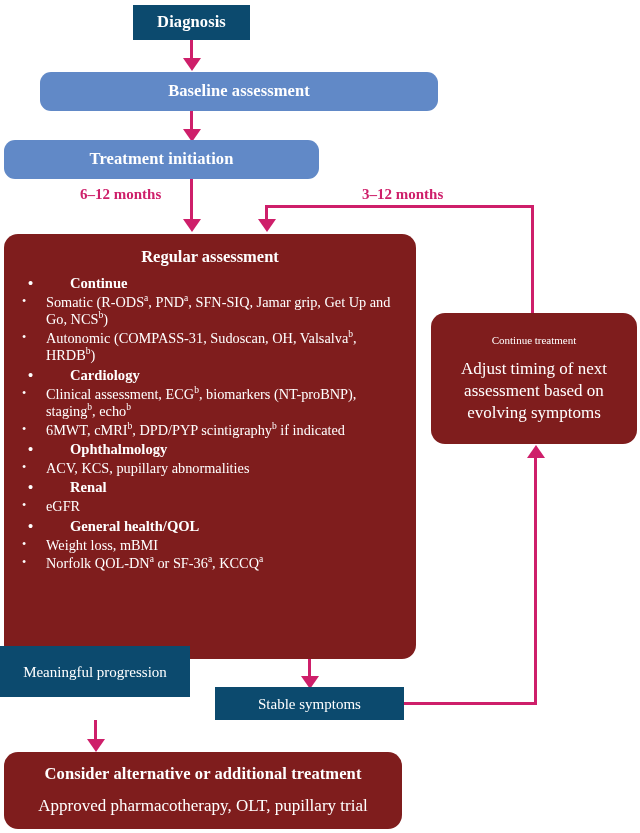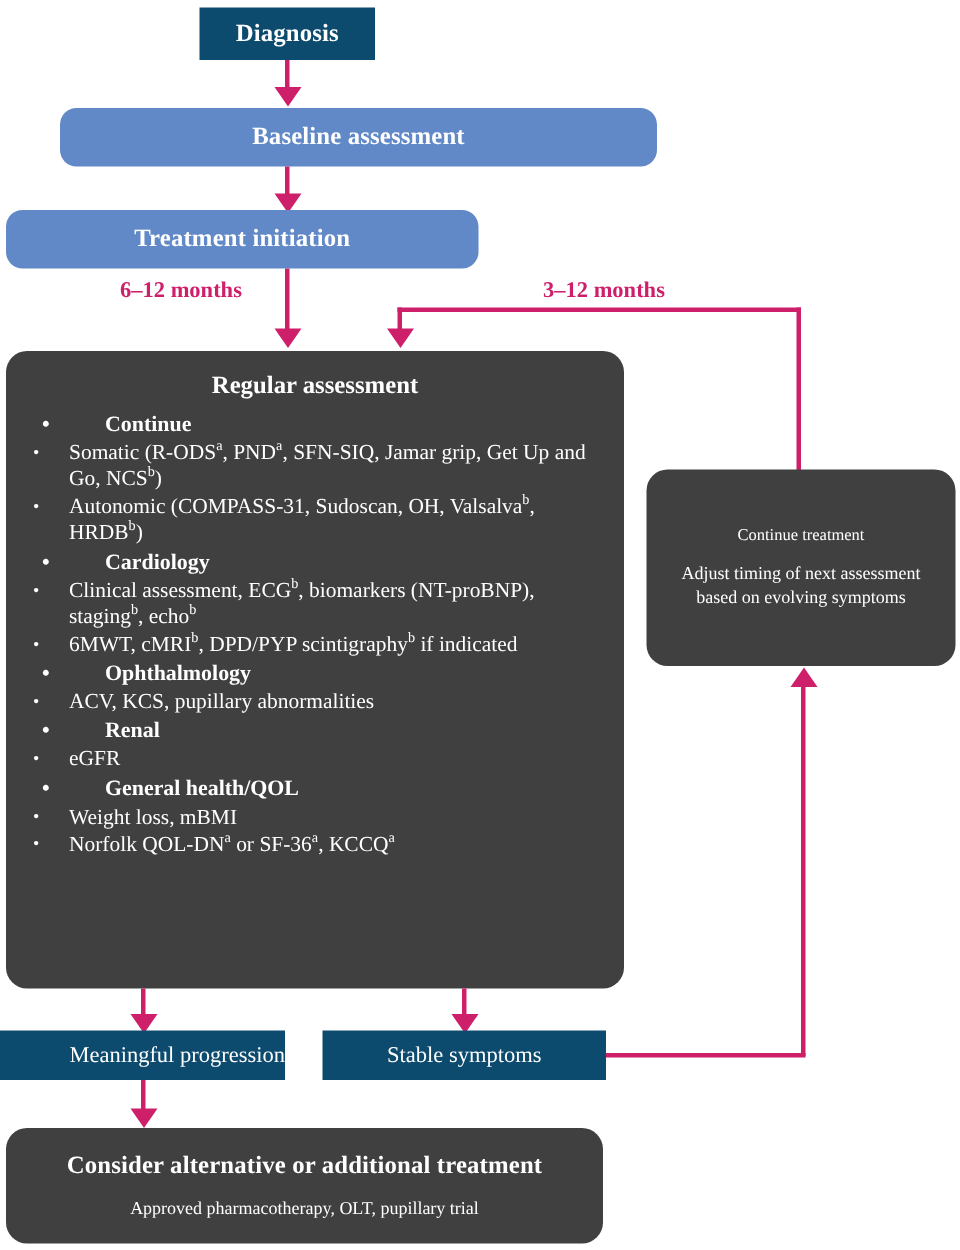--- a/index.html
+++ b/index.html
@@ -23,42 +23,42 @@
   .box {
     position: absolute;
     box-sizing: border-box;
     color: #ffffff;
     text-align: center;
     display: flex;
     flex-direction: column;
     justify-content: center;
   }
   .box-blue   { background: #6189c7; border-radius: 11px; }
-  .box-blue-lg{ background: #404040; border-radius: 14px; }
+  .box-blue-lg{ background: #7f1d1d; border-radius: 14px; }
   .box-pink   { background: #0c4a6e; border-radius: 0; }
 
   .title-bold {
     font-weight: bold;
     font-size: 16.5px;
     line-height: 1.15;
     letter-spacing: .1px;
   }
   .title-bold-sm {
     font-weight: normal;
     font-size: 11px;
     line-height: 1.15;
   }
   .plain-label {
     font-weight: normal;
     font-size: 15px;
     line-height: 1.2;
   }
   .sub-plain {
     font-weight: normal;
-    font-size: 12px;
+    font-size: 17px;
     line-height: 1.28;
   }
 
   
   #regular-assessment {
     display: block;
     padding: 10px 8px 8px 8px;
   }
   #regular-assessment .ra-title {
     font-weight: bold;
@@ -261,21 +261,21 @@
     <div class="title-bold-sm" style="margin-bottom:12px;">Continue treatment</div>
     <div class="sub-plain" style="padding:0 12px;">Adjust timing of next assessment based on evolving symptoms</div>
   </div>
 
   <div class="vline" style="left:94px; top:659px; height:20px;"></div>
   <div class="arrow-down" style="left:87px; top:676px;"></div>
 
   <div class="vline" style="left:308px; top:659px; height:20px;"></div>
   <div class="arrow-down" style="left:301px; top:676px;"></div>
 
-  <div class="box box-pink plain-label" style="left:0px; top:687px; width:190px; height:33px;text-align:right;">
+  <div class="box box-pink plain-label" style="left:0px; top:646px; width:190px; height:51px;">
     <span>Meaningful progression</span>
   </div>
 
   <div class="box box-pink plain-label" style="left:215px; top:687px; width:189px; height:33px;">
     <span>Stable symptoms</span>
   </div>
 
   <div class="hline" style="left:404px; top:702px; width:133px;"></div>
   <div class="vline" style="left:534px; top:458px; height:246px;"></div>
   <div class="arrow-up" style="left:527px; top:445px;"></div>

